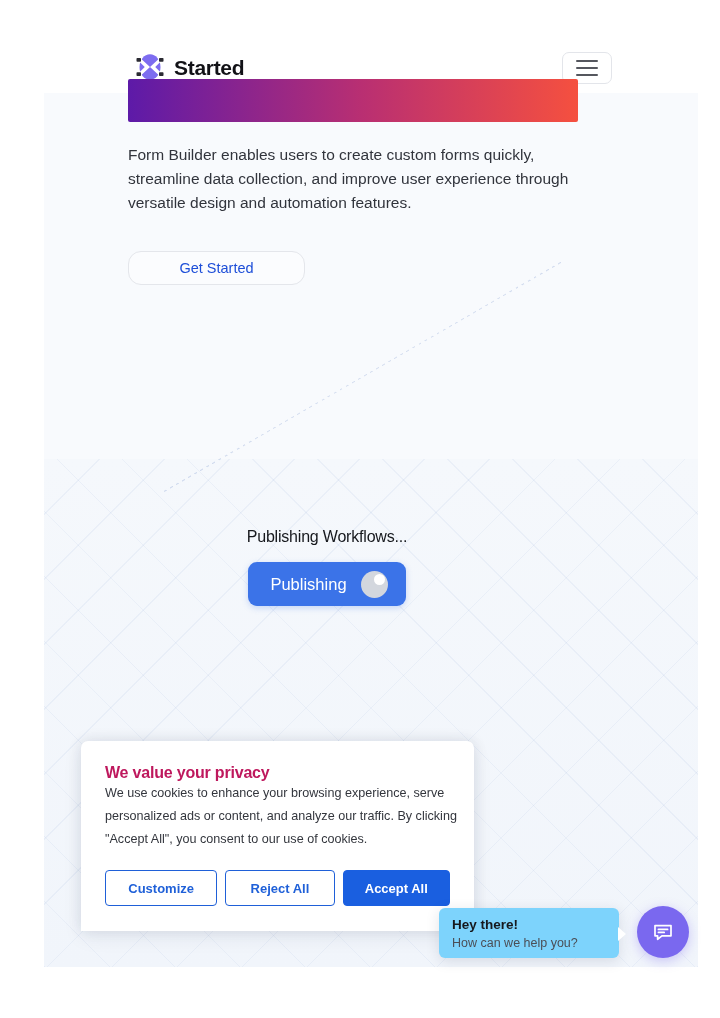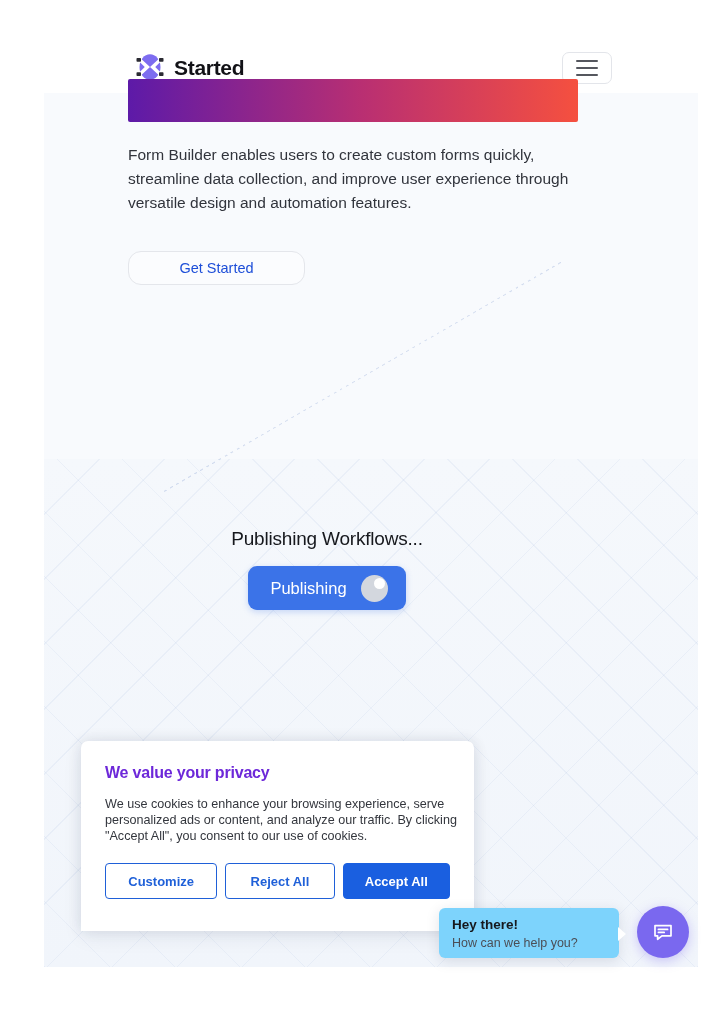--- a/index.html
+++ b/index.html
@@ -156,21 +156,21 @@
     position: absolute;
     left: 0;
     top: 528px;
     width: 654px;
     display: flex;
     flex-direction: column;
     align-items: center;
   }
 
   .publish-status {
-    font-size: 19px;
+    font-size: 16px;
     color: #16181d;
     letter-spacing: -0.2px;
   }
 
   .publish-btn {
     margin-top: 16px;
     height: 44px;
     padding: 0 18px 0 22px;
     border: none;
     border-radius: 9px;
@@ -213,28 +213,27 @@
     height: 190px;
     background: #ffffff;
     border-radius: 7px 7px 0 0;
     box-shadow: 0 -1px 14px rgba(30,40,70,0.10), 0 6px 20px rgba(30,40,70,0.07);
     padding: 23px 24px 0 24px;
   }
 
   .cookie-title {
     font-size: 16px;
     font-weight: bold;
-    color: #6d28d9;
+    color: #be185d;
     letter-spacing: -0.2px;
   }
 
   .cookie-text {
-    margin-top: 14px;
     font-size: 12.6px;
-    line-height: 16px;
+    line-height: 23px;
     color: #33363d;
     width: 352px;
   }
 
   .cookie-actions {
     margin-top: 19px;
     display: flex;
     gap: 8px;
   }
 

